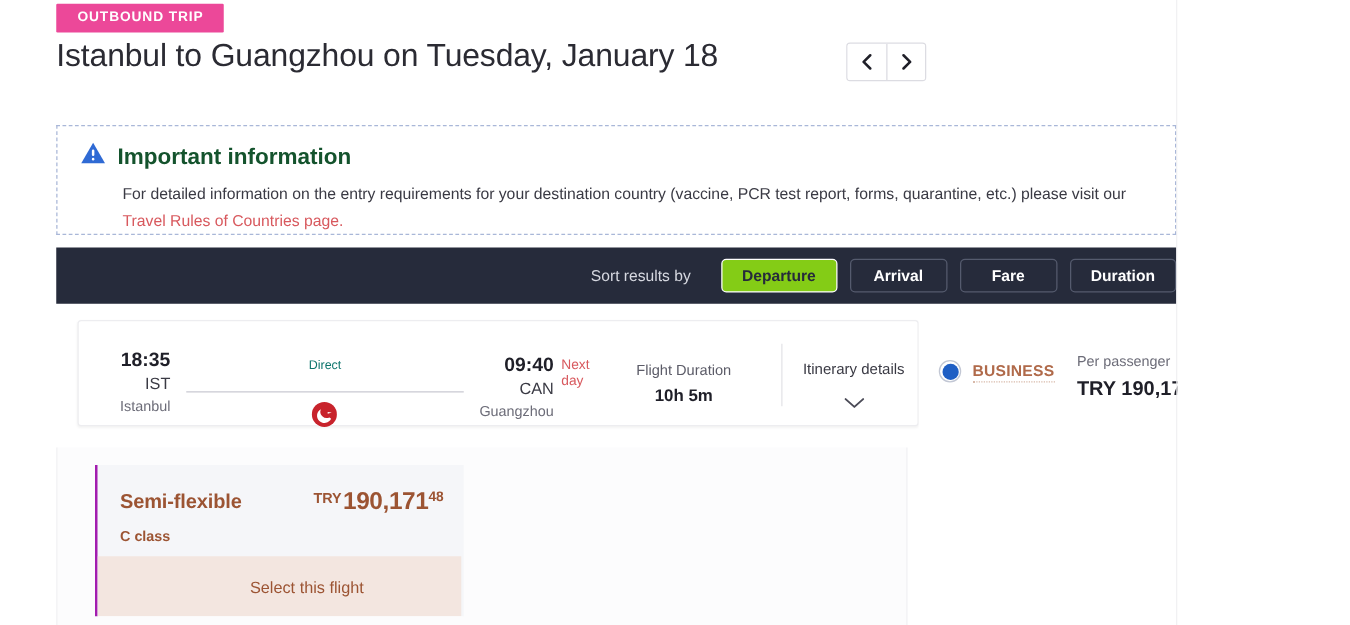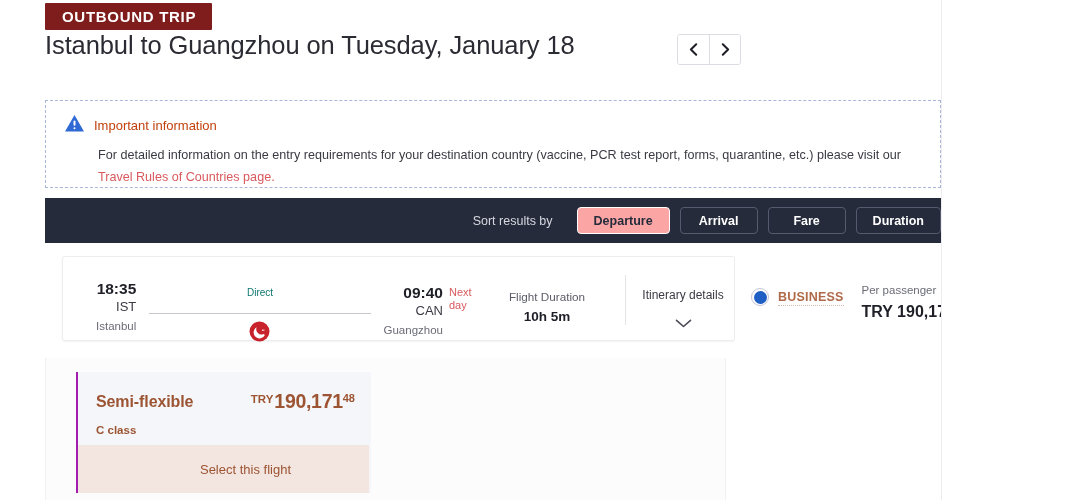--- a/index.html
+++ b/index.html
@@ -43,23 +43,23 @@
     left: 45px;
     top: 0;
     width: 896px;
     height: 88px;
   }
 
   .outbound-badge {
     position: absolute;
     left: 0;
     top: 3px;
-    background: #7f1d1d;
+    background: #ec4899;
     color: #ffffff;
-    font-size: 15px;
+    font-size: 11px;
     font-weight: bold;
     letter-spacing: 0.7px;
     padding: 6px 16px 6px 17px;
     line-height: 1;
     border-radius: 1px;
   }
 
   .page-title {
     position: absolute;
     left: 0;
@@ -140,23 +140,23 @@
     background: #ffffff;
     padding: 13px 20px 0 18px;
   }
   .info-head {
     display: flex;
     align-items: center;
     height: 22px;
   }
   .info-icon { flex: none; margin-right: 9px; }
   .info-title {
-    font-size: 13px;
-    color: #c2410c;
-    font-weight: 400;
+    font-size: 18px;
+    color: #14532d;
+    font-weight: 700;
   }
   .info-body {
     margin-top: 9px;
     margin-left: 34px;
     font-size: 12.6px;
     line-height: 1.72;
     color: #3a3a44;
   }
   .info-link {
     color: #d8595e;
@@ -192,21 +192,21 @@
     font-size: 12.5px;
     font-weight: bold;
     font-family: "Liberation Sans", sans-serif;
     cursor: pointer;
     margin-left: 10px;
     display: flex;
     align-items: center;
     justify-content: center;
   }
   .sort-btn.active {
-    background: #fca5a5;
+    background: #84cc16;
     color: #262b3b;
     border-color: #ffffff;
   }
 
   
   .result-row {
     position: absolute;
     left: 45px;
     top: 243px;
     width: 896px;

